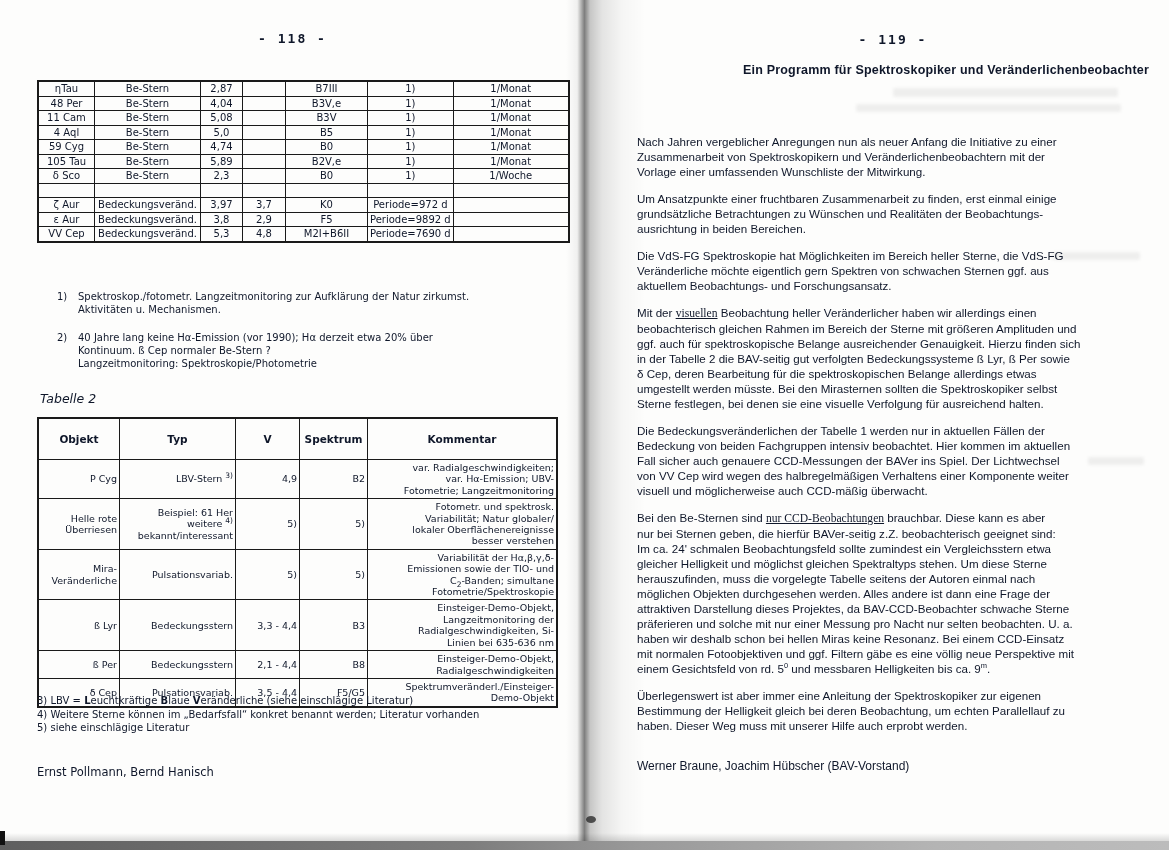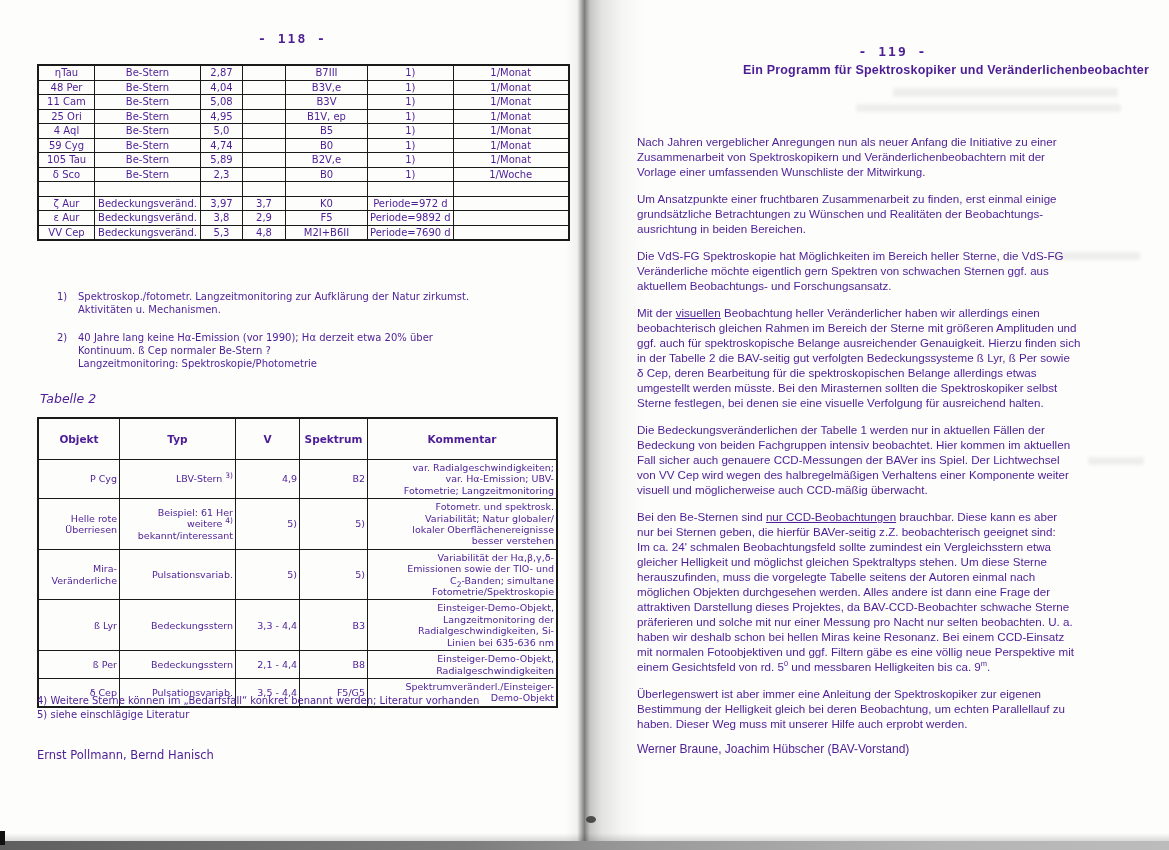--- a/index.html
+++ b/index.html
@@ -1,18 +1,18 @@
 <!DOCTYPE html>
 <html><head>
 <meta charset="utf-8">
 <style>
   html,body{margin:0;padding:0;background:#e8e8e6;}
   .scan{
     position:relative;width:1169px;height:850px;overflow:hidden;
-    background:#fdfdfc;color:#4c1d95;
+    background:#fdfdfc;color:#0f172a;
   }
   
   .gutter{
     position:absolute;top:0;left:566px;width:80px;height:850px;pointer-events:none;
     background:linear-gradient(90deg,
       rgba(0,0,0,0) 0%, rgba(0,0,0,0.05) 14%, rgba(0,0,0,0.50) 23%,
       rgba(0,0,0,0.22) 30%, rgba(0,0,0,0.10) 45%, rgba(0,0,0,0.03) 70%, rgba(0,0,0,0) 100%);
   }
   .bottom-edge{
     position:absolute;left:0;bottom:0;width:1169px;height:9px;
@@ -27,53 +27,53 @@
   .ghost{position:absolute;background:#8f8f8f;opacity:.13;filter:blur(1.6px);border-radius:2px;pointer-events:none;}
   .g1{left:893px;top:88px;width:225px;height:9px;}
   .g2{left:856px;top:104px;width:265px;height:8px;}
   .g3{left:1052px;top:252px;width:88px;height:8px;}
   .g4{left:1088px;top:457px;width:56px;height:8px;}
 
   
   .left{font-family:"DejaVu Sans",sans-serif;}
   .pgnum{position:absolute;font-family:"DejaVu Sans Mono",monospace;font-size:13px;font-weight:bold;letter-spacing:2px;text-align:center;}
   .pgnum.l{left:37px;top:31px;width:511px;}
-  .pgnum.r{left:637px;top:44px;width:512px;}
-
-  table.t1{position:absolute;left:37px;top:64px;border-collapse:collapse;table-layout:fixed;border:2px solid #1a1a1a;}
+  .pgnum.r{left:637px;top:32px;width:512px;}
+
+  table.t1{position:absolute;left:37px;top:80px;border-collapse:collapse;table-layout:fixed;border:2px solid #1a1a1a;}
   table.t1 td{border:1px solid #1a1a1a;height:13.5px;font-size:10px;line-height:11px;text-align:center;padding:0 2px;white-space:nowrap;overflow:hidden;}
   .t1 td:nth-child(1){width:51px}.t1 td:nth-child(2){width:101px}
   .t1 td:nth-child(3){width:37px}.t1 td:nth-child(4){width:38px}
   .t1 td:nth-child(5){width:77px}.t1 td:nth-child(6){width:74px}
   .t1 td:nth-child(7){width:110px}
   .t1 tr:nth-child(n+13) td:nth-child(2){font-size:12px}
   .t1 tr:nth-child(n+13) td:nth-child(6){font-size:10px}
 
   .fnotes1{position:absolute;left:57px;top:290px;width:490px;font-size:10px;line-height:13px;}
   .fnotes1 .fn{display:flex;margin-bottom:15px;}
   .fnotes1 .num{width:21px;flex:none;}
 
   .t2label{position:absolute;left:40px;top:391px;font-size:12.5px;font-weight:normal;font-style:italic;}
 
   table.t2{position:absolute;left:37px;top:417px;border-collapse:collapse;table-layout:fixed;border:2px solid #1a1a1a;}
   table.t2 th{border:1px solid #1a1a1a;font-size:10.5px;height:16px;padding:12px 2px;}
   table.t2 td{border:1px solid #1a1a1a;font-size:9.5px;line-height:11.4px;text-align:right;vertical-align:middle;padding:2px;}
   .t2 .c0{width:76px}.t2 .c1{width:111px}.t2 .c2{width:59px}.t2 .c3{width:63px}.t2 .c4{width:184px}
 
   .fnotes2{position:absolute;left:37px;top:694px;width:530px;font-size:10px;line-height:13.5px;}
-  .authors{font-size:11.5px;position:absolute;}
+  .authors{font-size:11.5px;position:absolute;margin-top:17px;}
   .authors.l{left:37px;top:748px;}
   .authors.r{left:637px;top:742px;font-family:"Liberation Sans",sans-serif;font-size:12px;}
 
   
   .right{font-family:"Liberation Sans",sans-serif;}
   .title{position:absolute;left:637px;top:63px;width:512px;text-align:right;font-weight:bold;font-size:12.5px;letter-spacing:.2px;font-family:"Liberation Sans",sans-serif;}
   .paras{position:absolute;left:637px;top:134px;width:516px;font-size:11.6px;line-height:15px;font-family:"Liberation Sans",sans-serif;}
   .paras p{margin:0 0 12px 0;}
-  .u{text-decoration:underline;}
+  .u{text-decoration:underline;font-family:Liberation Serif, serif;}
   sup{font-size:7.5px;vertical-align:super;line-height:0;}
   sub{font-size:7.5px;vertical-align:sub;line-height:0;}
 </style>
 </head>
 <body>
 
 <div class="scan">
 
   <div class="page left">
     <div class="pgnum l">- 118 -</div>
@@ -97,29 +97,20 @@
             <td>B3V,e</td>
             <td>1)</td>
             <td>1/Monat</td>
           </tr>
           <tr>
             <td>11 Cam</td>
             <td>Be-Stern</td>
             <td>5,08</td>
             <td></td>
             <td>B3V</td>
-            <td>1)</td>
-            <td>1/Monat</td>
-          </tr>
-          <tr>
-            <td>25 Ori</td>
-            <td>Be-Stern</td>
-            <td>4,95</td>
-            <td></td>
-            <td>B1V, ep</td>
             <td>1)</td>
             <td>1/Monat</td>
           </tr>
           <tr>
             <td>4 Aql</td>
             <td>Be-Stern</td>
             <td>5,0</td>
             <td></td>
             <td>B5</td>
             <td>1)</td>
@@ -254,20 +245,21 @@
             <td class="c0">δ Cep</td>
             <td class="c1">Pulsationsvariab.</td>
             <td class="c2">3,5 - 4,4</td>
             <td class="c3">F5/G5</td>
             <td class="c4">Spektrumveränderl./Einsteiger-<br>Demo-Objekt</td>
           </tr>
         </tbody>
     </table>
 
     <div class="fnotes2">
+        <div>3) LBV = <b>L</b>euchtkräftige <b>B</b>laue <b>V</b>eränderliche (siehe einschlägige Literatur)</div>
         <div>4) Weitere Sterne können im „Bedarfsfall“ konkret benannt werden; Literatur vorhanden</div>
         <div>5) siehe einschlägige Literatur</div>
       </div>
 
     <div class="authors l">Ernst Pollmann, Bernd Hanisch</div>
   </div>
 
   <div class="page right">
     <div class="pgnum r">- 119 -</div>
     <div class="title">Ein Programm für Spektroskopiker und Veränderlichenbeobachter</div>

